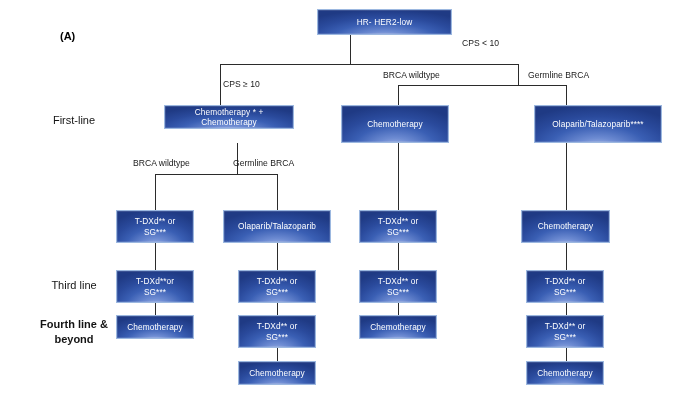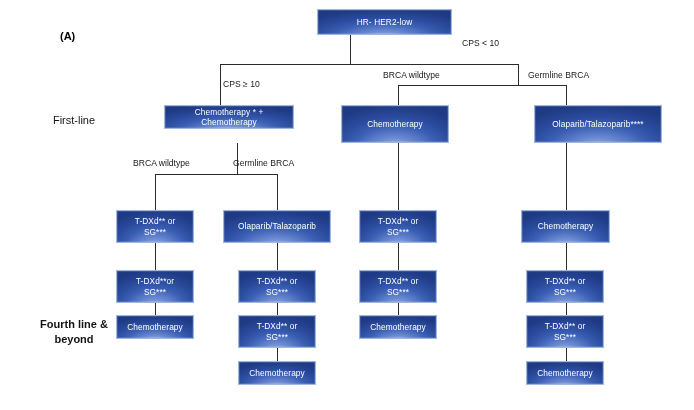--- a/index.html
+++ b/index.html
@@ -74,20 +74,21 @@
   }
 </style>
 </head>
 <body>
 
 <div id="canvas">
 
   <div class="panel-label" style="left:60px; top:30px;">(A)</div>
 
   <div class="row-label" style="left:22px; top:113px; width:104px;">First-line</div>
+  <div class="row-label" style="left:22px; top:278px; width:104px;">Third line</div>
   <div class="row-label" style="left:22px; top:317px; width:104px;font-weight:bold;">Fourth line &amp;
 beyond</div>
 
   <div class="node" style="left:283px; top:9px; width:135px; height:26px;margin-left:34px;">
     <span>HR- HER2-low</span>
   </div>
 
   <div class="vline" style="left:349.5px; top:35px; height:29px;"></div>
 
   <div class="hline" style="left:220px; top:63.5px; width:298px;"></div>

